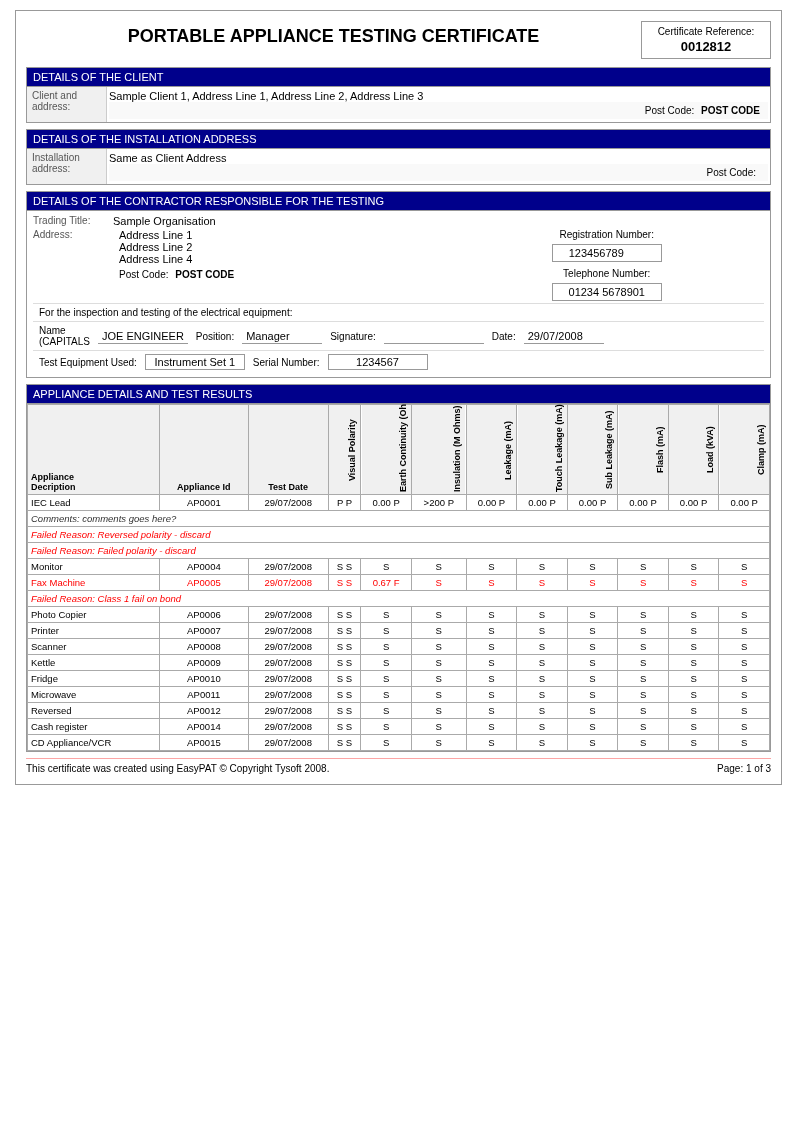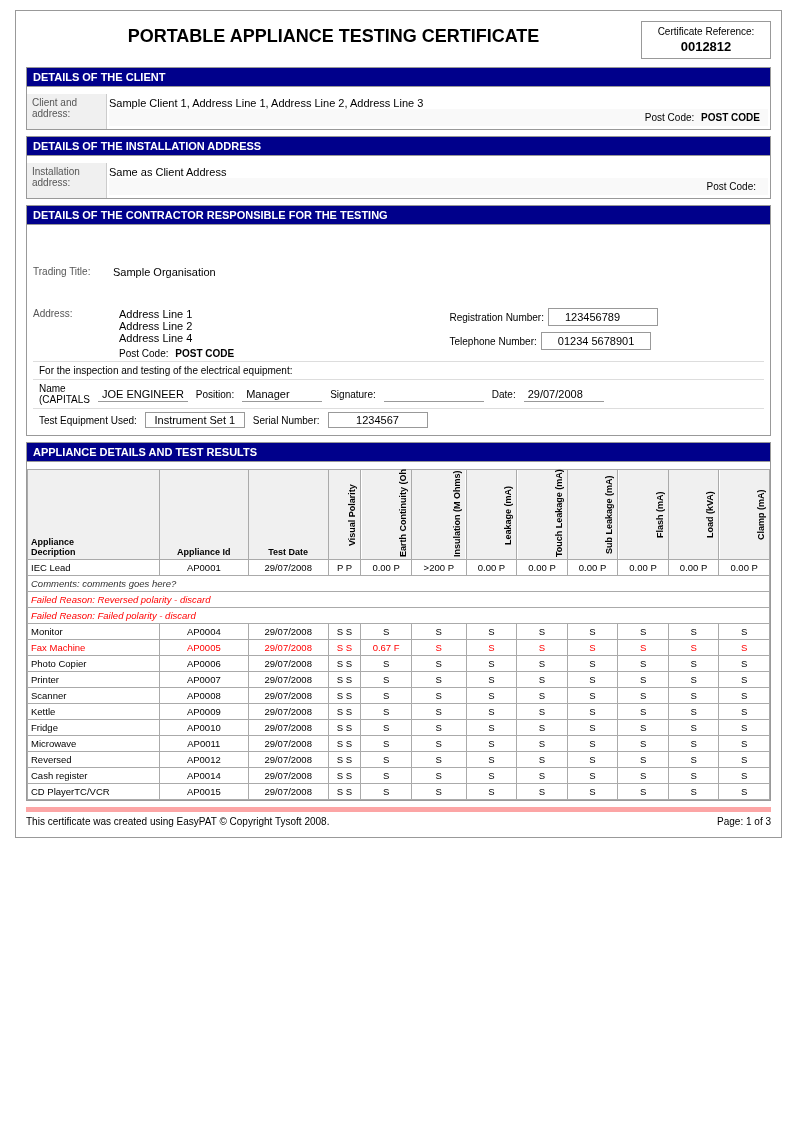--- a/index.html
+++ b/index.html
@@ -41,24 +41,24 @@
       font-size: 10px;
     }
     .cert-ref-box .ref-number {
       font-size: 13px;
       font-weight: bold;
       margin-top: 2px;
     }
     .section-header {
       background: #00008B;
       color: #fff;
-      font-weight: bold;
+      font-weight: normal;
       padding: 3px 6px;
       font-size: 11px;
-      margin-bottom: 7px;
+      margin-bottom: 0;
     }
     .section-box {
       border: 1px solid #999;
       margin-bottom: 6px;
     }
     .section-box .section-header {
       border-bottom: 1px solid #999;
     }
     .field-row {
       display: flex;
@@ -87,21 +87,20 @@
       font-size: 10px;
       background: #f9f9f9;
     }
     
     .contractor-grid {
       padding: 4px 6px;
     }
     .contractor-row {
       display: flex;
       margin-bottom: 2px;
-      margin-top: 30px;
     }
     .contractor-label {
       width: 80px;
       min-width: 80px;
       font-size: 10px;
       color: #555;
     }
     .contractor-value {
       flex: 1;
     }
@@ -115,20 +114,21 @@
     .reg-tel-box {
       flex: 1;
       display: flex;
       flex-direction: column;
       gap: 6px;
     }
     .reg-row, .tel-row {
       display: flex;
       align-items: center;
       gap: 4px;
+      flex-direction: column;
     }
     .reg-label, .tel-label {
       font-size: 10px;
       white-space: nowrap;
     }
     .reg-val-box, .tel-val-box {
       border: 1px solid #999;
       padding: 2px 16px;
       min-width: 110px;
       font-size: 11px;
@@ -198,21 +198,21 @@
       color: red;
       font-style: italic;
     }
     .comments-row td {
       font-style: italic;
       color: #333;
     }
     .footer-bar {
       display: flex;
       justify-content: space-between;
-      border-top: 5px solid #fca5a5;
+      border-top: 1px solid #fca5a5;
       padding-top: 4px;
       margin-top: 6px;
       font-size: 10px;
     }
   </style>
 </head>
 <body>
 
 <div class="page-wrapper">
 
@@ -371,20 +371,23 @@
               <td class="center">S S</td>
               <td class="center">0.67 F</td>
               <td class="center">S</td>
               <td class="center">S</td>
               <td class="center">S</td>
               <td class="center">S</td>
               <td class="center">S</td>
               <td class="center">S</td>
               <td class="center">S</td>
             </tr>
+            <tr class="fail-reason">
+              <td colspan="12" style="color: red;">Failed Reason: Class 1 fail on bond</td>
+            </tr>
             <tr>
               <td>Photo Copier</td>
               <td class="center">AP0006</td>
               <td class="center">29/07/2008</td>
               <td class="center">S S</td>
               <td class="center">S</td>
               <td class="center">S</td>
               <td class="center">S</td>
               <td class="center">S</td>
               <td class="center">S</td>
@@ -484,21 +487,21 @@
               <td class="center">S</td>
               <td class="center">S</td>
               <td class="center">S</td>
               <td class="center">S</td>
               <td class="center">S</td>
               <td class="center">S</td>
               <td class="center">S</td>
               <td class="center">S</td>
             </tr>
             <tr>
-              <td>CD PlayerTC/VCR</td>
+              <td>CD Appliance/VCR</td>
               <td class="center">AP0015</td>
               <td class="center">29/07/2008</td>
               <td class="center">S S</td>
               <td class="center">S</td>
               <td class="center">S</td>
               <td class="center">S</td>
               <td class="center">S</td>
               <td class="center">S</td>
               <td class="center">S</td>
               <td class="center">S</td>

